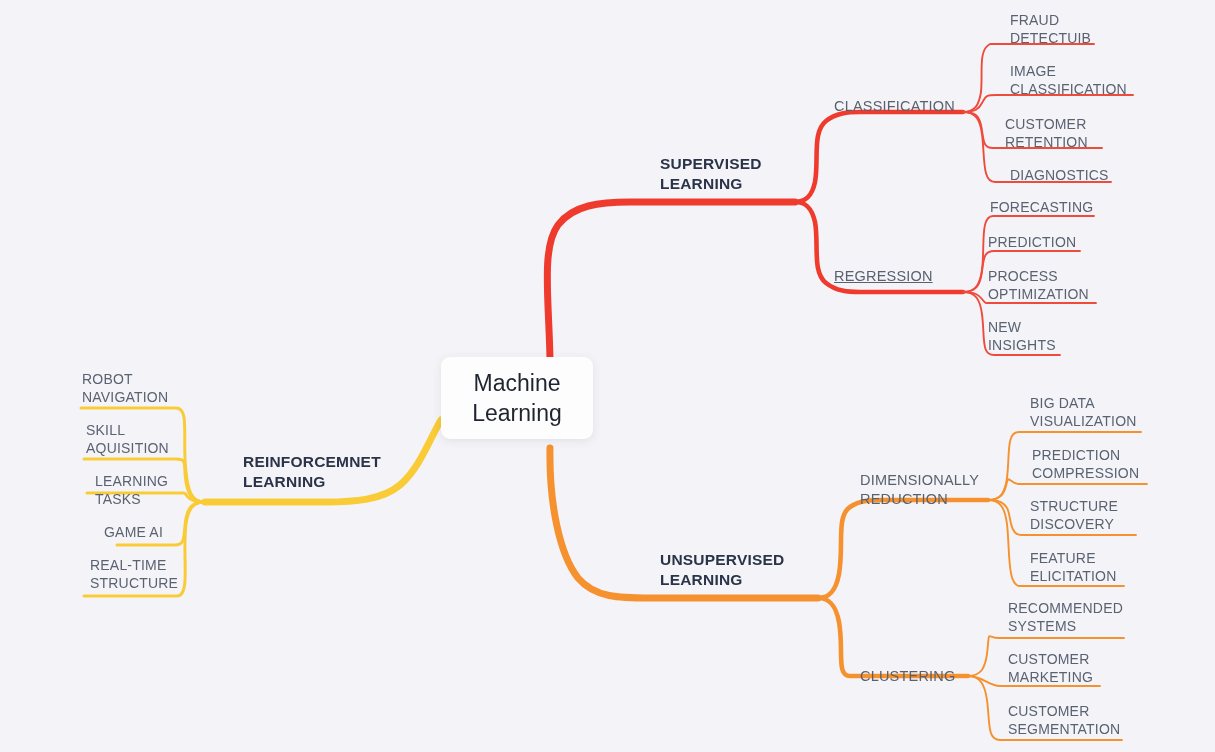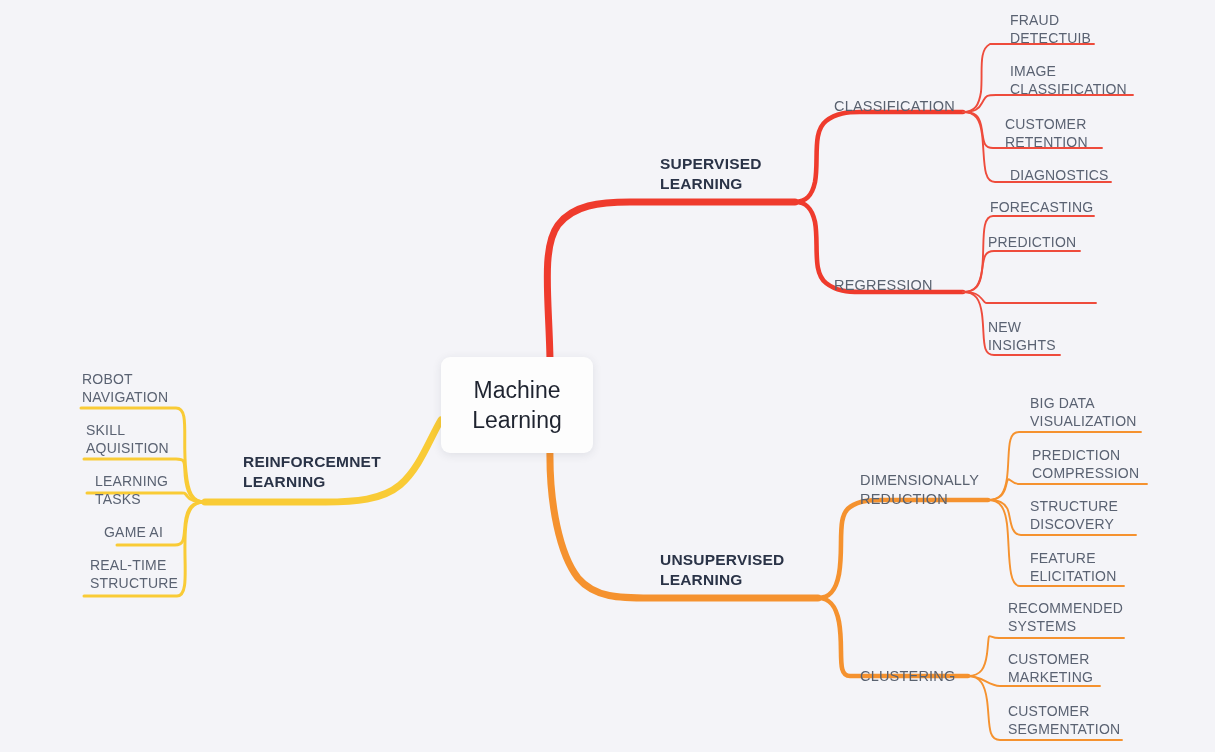--- a/index.html
+++ b/index.html
@@ -48,21 +48,21 @@
   .lvl3 {
     color: #5a6272;
     font-size: 14px;
     font-weight: normal;
   }
   #root-card {
     position: absolute;
     left: 441px;
     top: 357px;
     width: 152px;
-    height: 96px;
+    height: 82px;
     background: #fdfdfd;
     border-radius: 9px;
     box-shadow: 0 2px 10px rgba(40, 45, 70, 0.10);
     display: flex;
     align-items: center;
     justify-content: center;
   }
   #root-card .root-text {
     color: #1f2430;
     font-size: 23px;
@@ -126,37 +126,39 @@
 LEARNING</div>
 
   <div class="node-label lvl1" style="left:660px; top:550px;">UNSUPERVISED
 LEARNING</div>
 
   <div class="node-label lvl1" style="left:243px; top:452px;">REINFORCEMNET
 LEARNING</div>
 
   <div class="node-label lvl2" style="left:834px; top:97px;">CLASSIFICATION</div>
 
-  <div class="node-label lvl2" style="left:834px; top:276px;">REGRESSION</div>
+  <div class="node-label lvl2" style="left:834px; top:267px;text-decoration:underline;">REGRESSION</div>
 
   <div class="node-label lvl2" style="left:860px; top:471px;">DIMENSIONALLY
 REDUCTION</div>
 
   <div class="node-label lvl2" style="left:860px; top:667px;">CLUSTERING</div>
 
   <div class="node-label lvl3" style="left:1010px; top:11px;">FRAUD
 DETECTUIB</div>
   <div class="node-label lvl3" style="left:1010px; top:62px;">IMAGE
 CLASSIFICATION</div>
   <div class="node-label lvl3" style="left:1005px; top:115px;">CUSTOMER
 RETENTION</div>
   <div class="node-label lvl3" style="left:1010px; top:166px;">DIAGNOSTICS</div>
 
   <div class="node-label lvl3" style="left:990px; top:198px;">FORECASTING</div>
   <div class="node-label lvl3" style="left:988px; top:233px;">PREDICTION</div>
+  <div class="node-label lvl3" style="left:988px; top:267px;">PROCESS
+OPTIMIZATION</div>
   <div class="node-label lvl3" style="left:988px; top:318px;">NEW
 INSIGHTS</div>
 
   <div class="node-label lvl3" style="left:1030px; top:394px;">BIG DATA
 VISUALIZATION</div>
   <div class="node-label lvl3" style="left:1032px; top:446px;">PREDICTION
 COMPRESSION</div>
   <div class="node-label lvl3" style="left:1030px; top:497px;">STRUCTURE
 DISCOVERY</div>
   <div class="node-label lvl3" style="left:1030px; top:549px;">FEATURE

